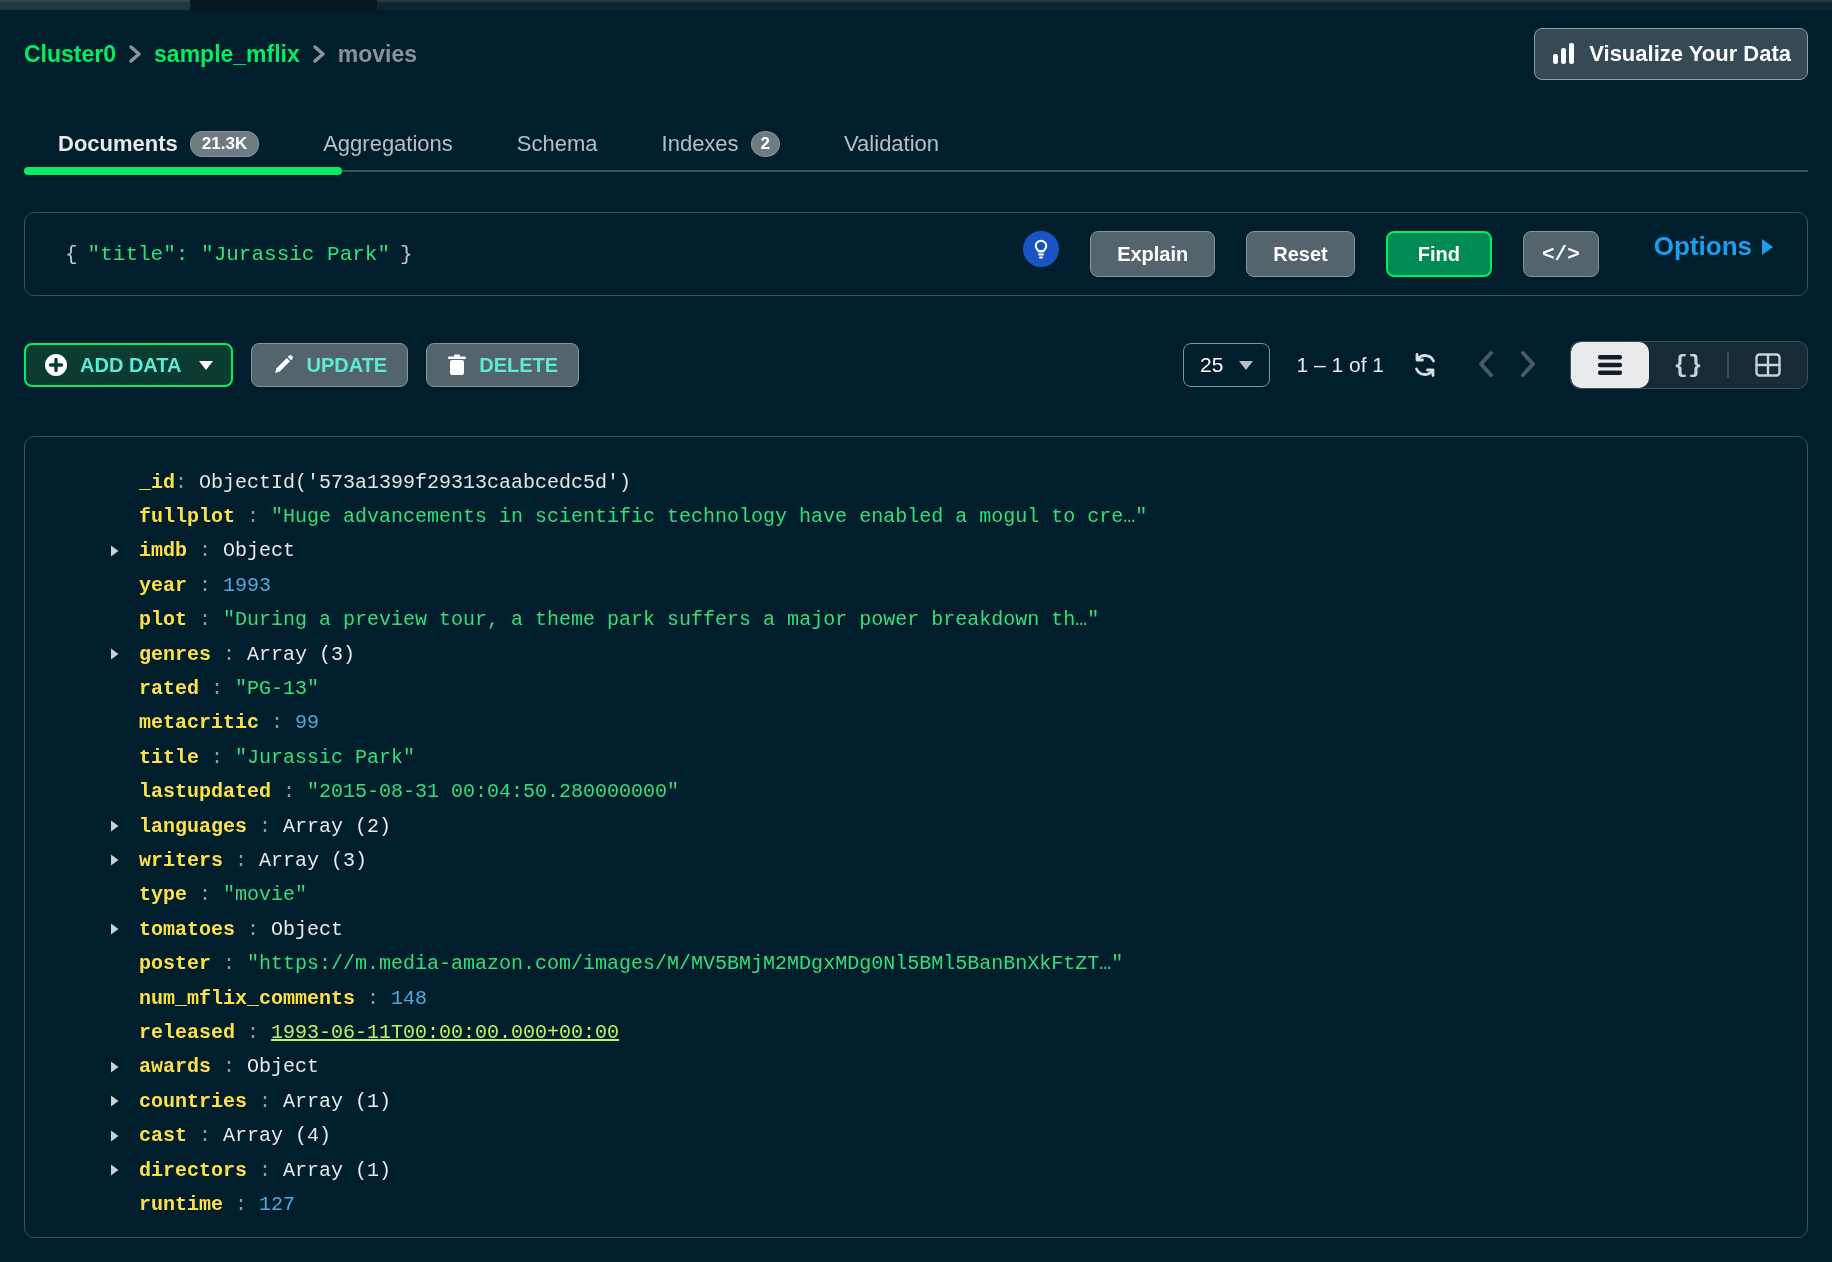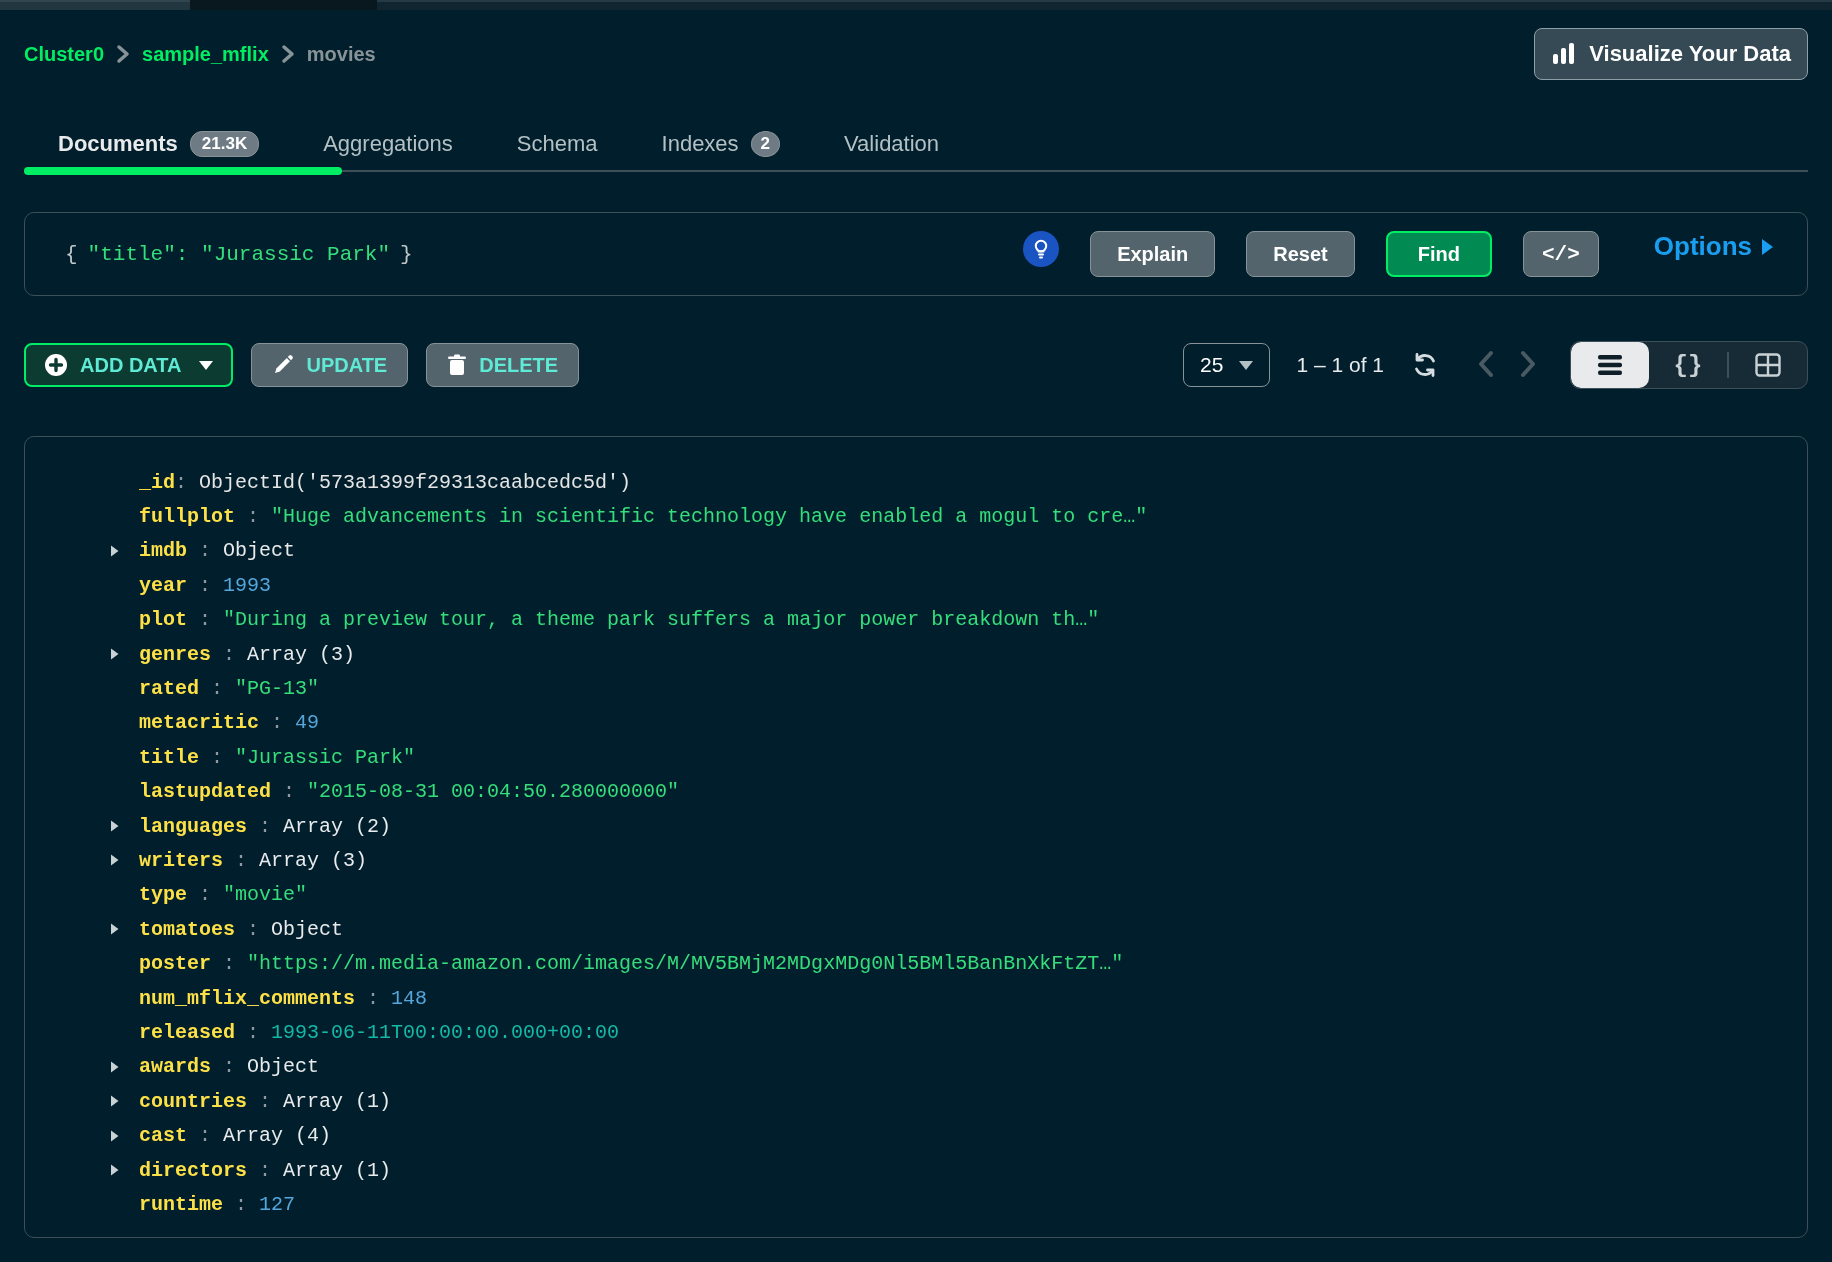--- a/index.html
+++ b/index.html
@@ -12,21 +12,21 @@
   
   .top-strip { height:10px; width:100%; background:#09171E; position:relative; }
   .top-strip .seg1 { position:absolute; left:0; top:0; width:190px; height:10px; background:#223640; border-top:2px solid #2F4650; }
   .top-strip .seg2 { position:absolute; left:190px; top:0; width:187px; height:10px; background:#09171E; }
   .top-strip .seg3 { position:absolute; left:377px; top:0; right:0; height:10px; background:#10ememe; background:#112531; border-top:2px solid #243A45; }
 
   .page { padding:0 24px; }
 
   
   .header-row { margin-top:18px; height:52px; display:flex; align-items:center; justify-content:space-between; }
-  .breadcrumb { display:flex; align-items:center; gap:12px; font-size:20px; font-weight:bold; }
+  .breadcrumb { display:flex; align-items:center; gap:12px; font-size:23px; font-weight:bold; }
   .crumb-link { color:#00ED64; cursor:pointer; }
   .crumb-current { color:#889397; }
   .crumb-chevron { display:flex; align-items:center; }
   .visualize-btn {
     display:flex; align-items:center; gap:12px;
     background:#354A55; border:1px solid #8F9FA6; border-radius:8px;
     height:52px; padding:0 16px; color:#FFFFFF; font-size:22px; font-weight:700; cursor:pointer;
   }
 
   
@@ -79,21 +79,21 @@
   
   .doc-panel { margin-top:48px; height:802px; border:1px solid #3D4F58; border-radius:10px; padding:28px 20px 0 84px; overflow:hidden; }
   .doc-row { height:34.4px; display:flex; align-items:center; font-family:"Liberation Mono", monospace; font-size:20px; white-space:pre; }
   .doc-caret { width:30px; display:flex; align-items:center; flex:0 0 auto; }
   .doc-caret.hidden svg { visibility:hidden; }
   .doc-key { color:#fde047; font-weight:bold; }
   .doc-sep { color:#8F9BA0; }
   .val-objectid { color:#e5e5e5; }
   .val-string { color:#35DE7B; }
   .val-number { color:#55A6DC; }
-  .val-date { color:#14b8a6; }
+  .val-date { color:#bef264;text-decoration:underline; }
   .val-plain { color:#E8EAEB; }
 </style>
 </head>
 <body>
 
 <div class="top-strip">
   <div class="seg1"></div>
   <div class="seg2"></div>
   <div class="seg3"></div>
 </div>
@@ -346,21 +346,21 @@
   </div>
 
   <div class="doc-row">
     <span class="doc-caret hidden">
       <svg width="11" height="14" viewBox="0 0 11 14">
               <path d="M2 1.5 L9.5 7 L2 12.5 Z" fill="#C8D1D4"></path>
             </svg>
     </span>
     <span class="doc-key">metacritic</span>
     <span class="doc-sep"> : </span>
-    <span class="doc-val val-number">49</span>
+    <span class="doc-val val-number">99</span>
   </div>
 
   <div class="doc-row">
     <span class="doc-caret hidden">
       <svg width="11" height="14" viewBox="0 0 11 14">
               <path d="M2 1.5 L9.5 7 L2 12.5 Z" fill="#C8D1D4"></path>
             </svg>
     </span>
     <span class="doc-key">title</span>
     <span class="doc-sep"> : </span>

